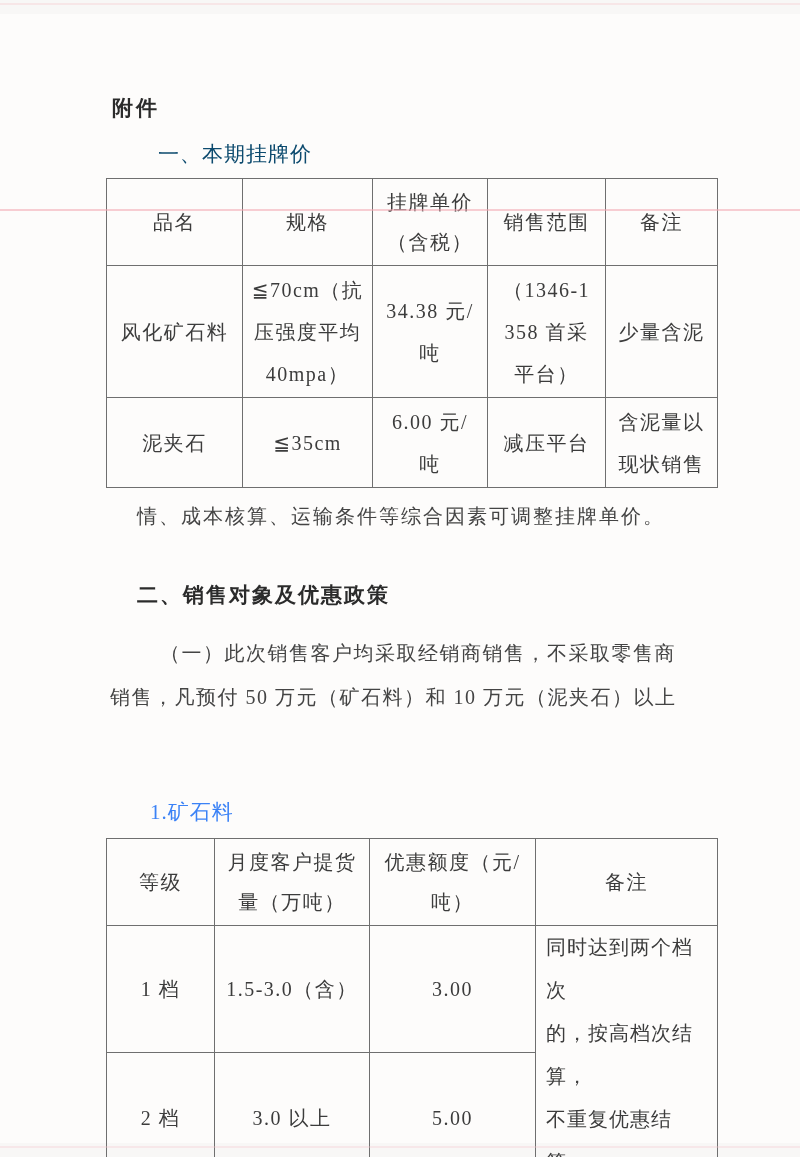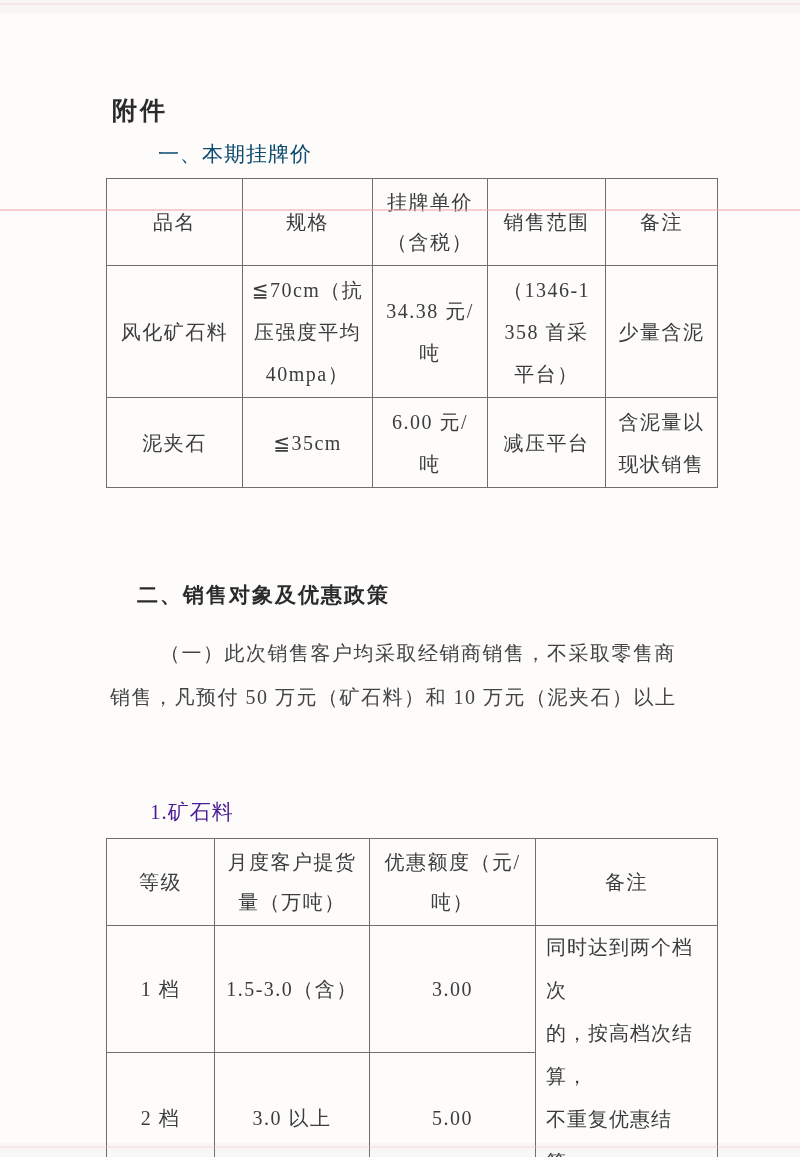--- a/index.html
+++ b/index.html
@@ -17,34 +17,34 @@
   .band-top{top:0;height:14px;background:rgba(120,120,120,0.04);}
   .band-bottom{top:1143px;height:14px;background:rgba(120,120,120,0.04);}
   .scanline{position:absolute;left:0;width:800px;height:2px;pointer-events:none;z-index:5;}
   .scanline-top{top:3px;background:rgba(246,199,204,0.35);}
   .scanline-mid{top:209px;background:rgba(243,166,177,0.55);}
   .scanline-bottom{top:1146px;background:rgba(246,199,204,0.32);}
 
   .h-attach{
     position:absolute;left:112px;top:94px;
     font-family:Liberation Serif, serif;
-    font-weight:700;font-size:25px;letter-spacing:3px;color:#2b2b2b;
+    font-weight:700;font-size:21px;letter-spacing:3px;color:#2b2b2b;
   }
   .h-sec1{
     position:absolute;left:158px;top:140px;
     font-size:21px;letter-spacing:1px;color:#0c4a6e;
   }
   .h-sec2{
     position:absolute;left:137px;top:581px;
     font-family:"Liberation Sans","DejaVu Sans",sans-serif;
     font-weight:700;font-size:21px;letter-spacing:2px;color:#2b2b2b;
   }
   .h-sub1{
     position:absolute;left:150px;top:798px;
-    font-size:21px;letter-spacing:1px;color:#4c1d95;
+    font-size:21px;letter-spacing:1px;color:#3b82f6;
   }
 
   table.doc{
     position:absolute;
     border-collapse:collapse;
     table-layout:fixed;
   }
   table.doc td{
     border:1.6px solid #6f6f6f;
     text-align:center;
@@ -130,20 +130,21 @@
       <td>6.00 元/
 吨</td>
       <td>减压平台</td>
       <td>含泥量以
 现状销售</td>
     </tr>
   </tbody>
     </table>
 
   <div class="note">
+    <div class="line">情、成本核算、运输条件等综合因素可调整挂牌单价。</div>
   </div>
 
   <div class="h-sec2">二、销售对象及优惠政策</div>
 
   <div class="para">
     <div class="line line-indent">（一）此次销售客户均采取经销商销售，不采取零售商</div>
     <div class="line">销售，凡预付 50 万元（矿石料）和 10 万元（泥夹石）以上</div>
   </div>
 
   <div class="h-sub1">1.矿石料</div>

